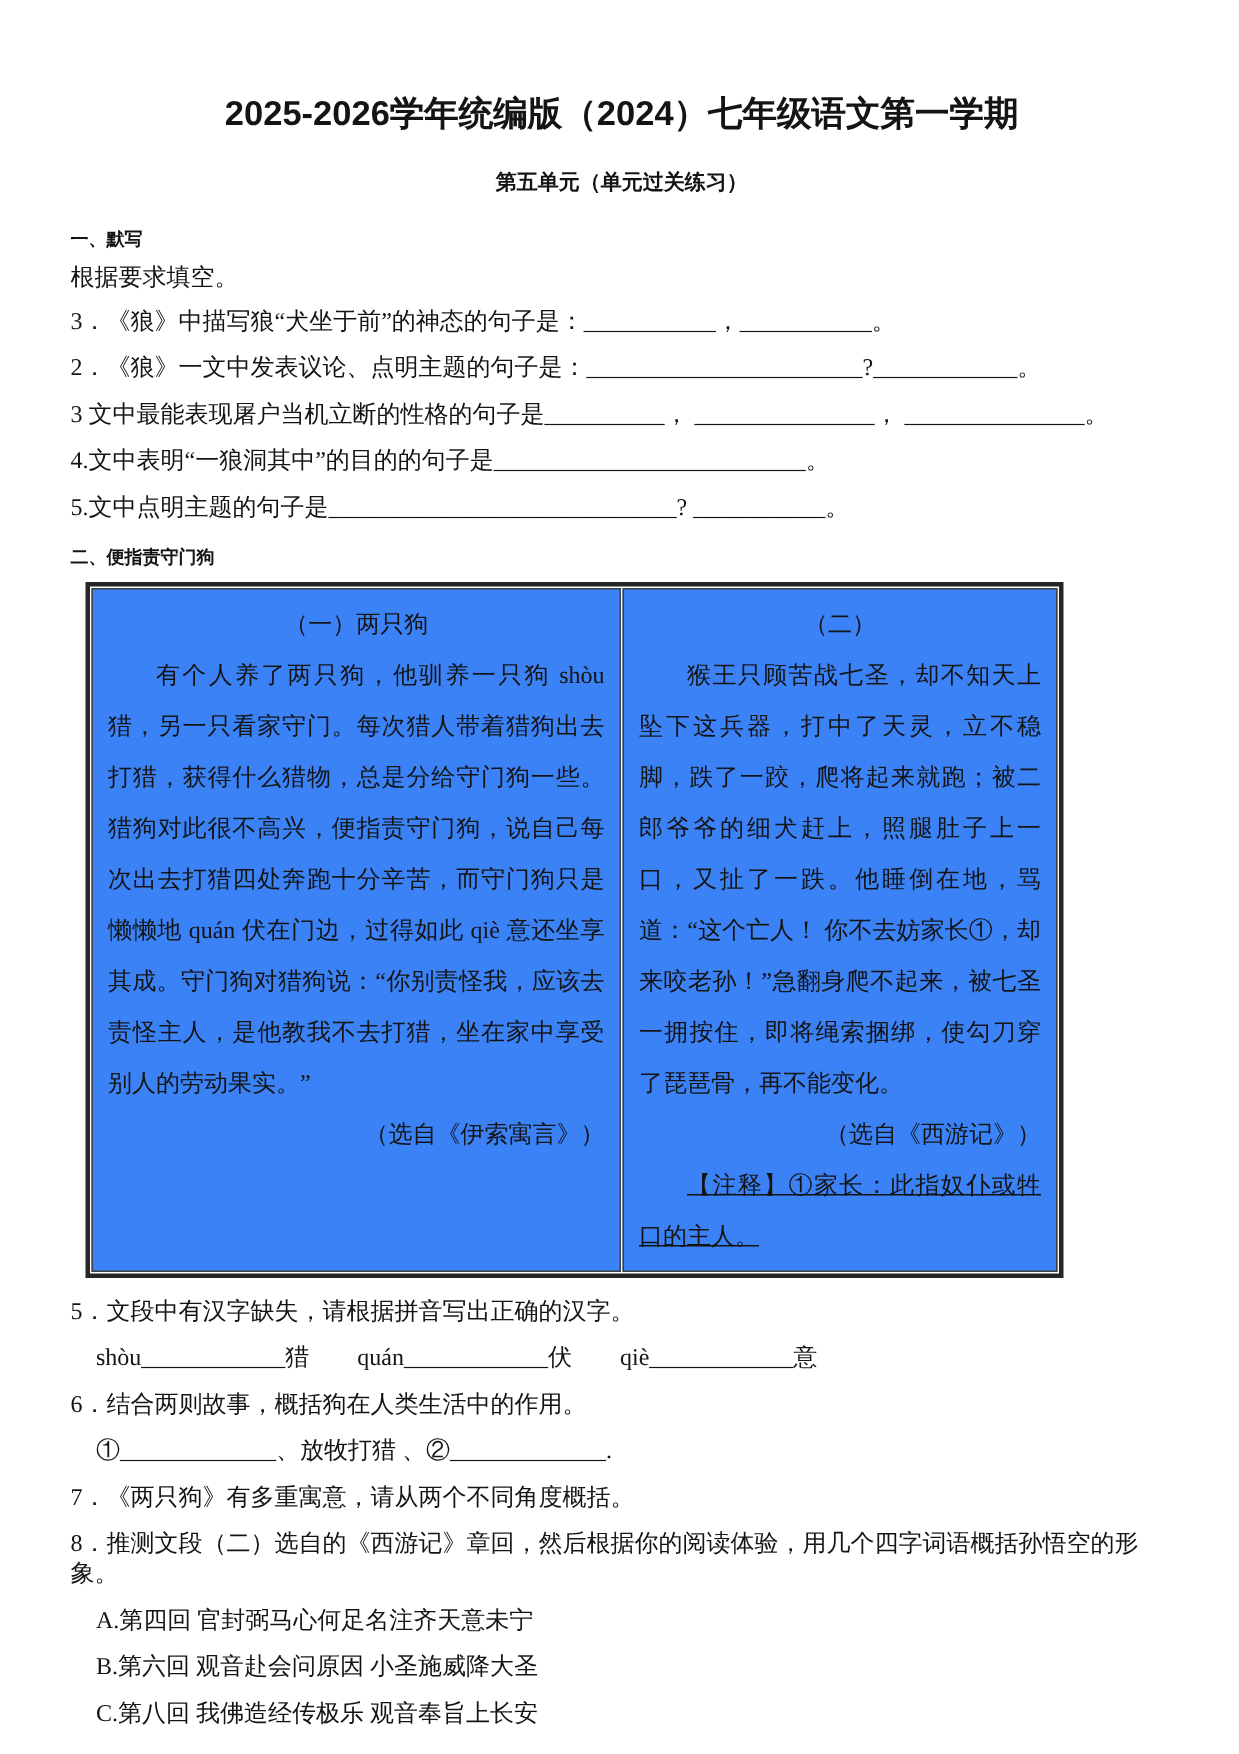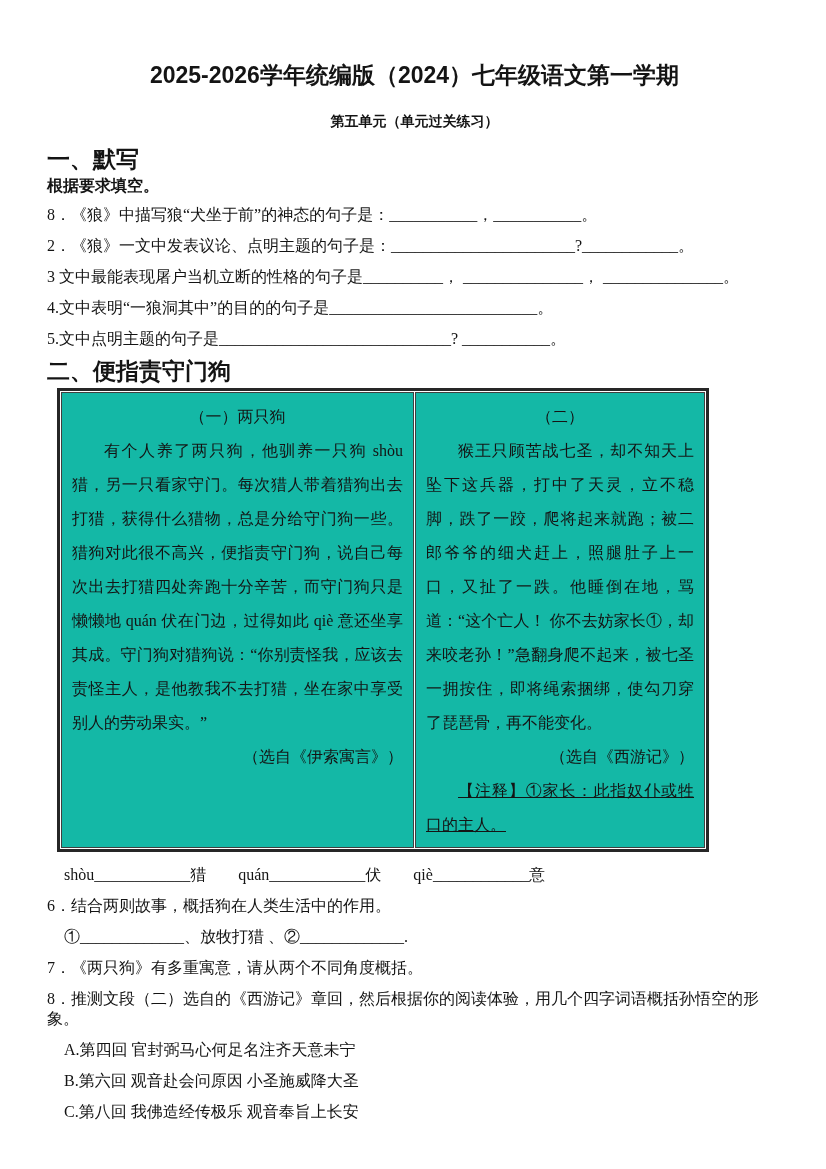--- a/index.html
+++ b/index.html
@@ -17,59 +17,59 @@
     text-align: center;
     font-family: "Liberation Sans", "DejaVu Sans", sans-serif;
     font-weight: 700;
   }
   .title-1 { font-size: 23px; line-height: 30px; margin: 0 0 17px 0; }
   .title-2 { font-size: 14px; line-height: 28px; margin: 0 0 13px 0; }
 
   .sec-h {
     font-family: "Liberation Sans", "DejaVu Sans", sans-serif;
     font-weight: 700;
-    font-size: 23px; line-height: 23px;
+    font-size: 12px; line-height: 23px;
     margin: 2px 0 5px 0;
   }
   .line { line-height: 20px; margin: 0 0 11px 0; white-space: pre-wrap; }
-  .tight { margin-bottom: 9px; font-weight: bold; }
+  .tight { margin-bottom: 9px; }
   .indent1 { padding-left: 17px; }
 
   .table-wrap { margin: 3px 0 13px 10px; }
   table.passages {
     border-collapse: separate;
     border-spacing: 1px;
     border: 3px solid #262626;
     background: #ffffff;
   }
   table.passages td {
     border: 1px solid #3f3f3f;
     vertical-align: top;
     padding: 7px 10px 5px 10px;
-    background: #14b8a6;
+    background: #3b82f6;
   }
   td.c1 { width: 331px; }
   td.c2 { width: 268px; }
   .p-title  { text-align: center;  line-height: 34px; }
   .p-body   { text-align: justify; text-indent: 2em; line-height: 34px; }
   .p-source { text-align: right;   line-height: 34px; }
   .p-note   { text-align: justify; text-indent: 2em; line-height: 34px; text-decoration: underline; }
 </style>
 </head>
 <body>
 
 <div class="page">
 
   <div class="doc-title title-1">2025-2026学年统编版（2024）七年级语文第一学期</div>
   <div class="doc-title title-2">第五单元（单元过关练习）</div>
 
   <div class="sec-h">一、默写</div>
   <div class="line tight">根据要求填空。</div>
 
-  <div class="line">8．《狼》中描写狼“犬坐于前”的神态的句子是：___________，___________。</div>
+  <div class="line">3．《狼》中描写狼“犬坐于前”的神态的句子是：___________，___________。</div>
   <div class="line">2．《狼》一文中发表议论、点明主题的句子是：_______________________?____________。</div>
   <div class="line">3 文中最能表现屠户当机立断的性格的句子是__________， _______________， _______________。</div>
   <div class="line">4.文中表明“一狼洞其中”的目的的句子是__________________________。</div>
   <div class="line">5.文中点明主题的句子是_____________________________? ___________。</div>
 
   <div class="sec-h">二、便指责守门狗</div>
 
   <div class="table-wrap">
     <table class="passages">
       <tbody>
@@ -83,20 +83,21 @@
           <div class="p-title">（二）</div>
           <div class="p-body">猴王只顾苦战七圣，却不知天上坠下这兵器，打中了天灵，立不稳脚，跌了一跤，爬将起来就跑；被二郎爷爷的细犬赶上，照腿肚子上一口，又扯了一跌。他睡倒在地，骂道：“这个亡人！ 你不去妨家长①，却来咬老孙！”急翻身爬不起来，被七圣一拥按住，即将绳索捆绑，使勾刀穿了琵琶骨，再不能变化。</div>
           <div class="p-source">（选自《西游记》）</div>
           <div class="p-note">【注释】①家长：此指奴仆或牲口的主人。</div>
         </td>
       </tr>
     </tbody>
       </table>
   </div>
 
+  <div class="line">5．文段中有汉字缺失，请根据拼音写出正确的汉字。</div>
   <div class="line indent1">shòu____________猎　　quán____________伏　　qiè____________意</div>
   <div class="line">6．结合两则故事，概括狗在人类生活中的作用。</div>
   <div class="line indent1">①_____________、放牧打猎 、②_____________.</div>
   <div class="line">7．《两只狗》有多重寓意，请从两个不同角度概括。</div>
   <div class="line">8．推测文段（二）选自的《西游记》章回，然后根据你的阅读体验，用几个四字词语概括孙悟空的形象。</div>
 
   <div class="line indent1">A.第四回 官封弼马心何足名注齐天意未宁</div>
   <div class="line indent1">B.第六回 观音赴会问原因 小圣施威降大圣</div>
   <div class="line indent1">C.第八回 我佛造经传极乐 观音奉旨上长安</div>
 

